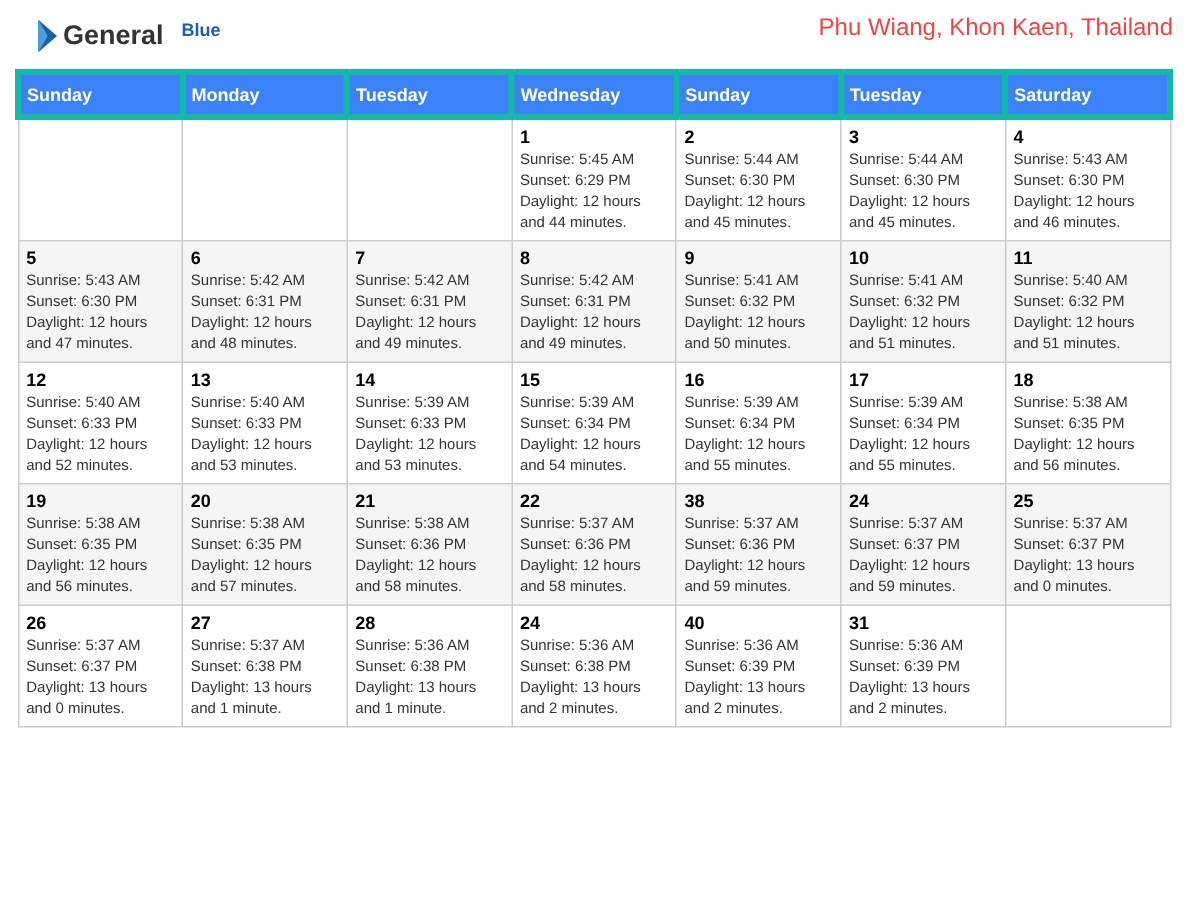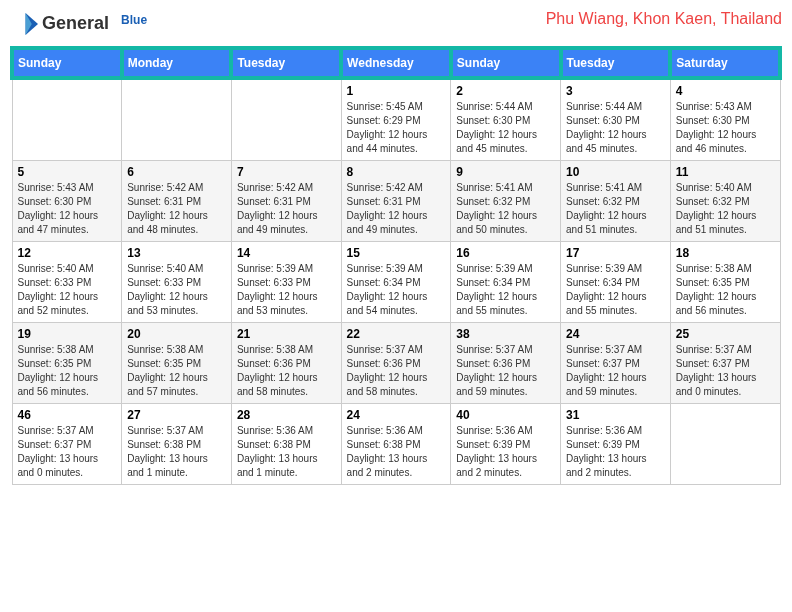--- a/index.html
+++ b/index.html
@@ -304,21 +304,21 @@
         <td>
           <div class="day-number">25</div>
           <div class="day-info" style="white-space: pre-line;">Sunrise: 5:37 AM
 Sunset: 6:37 PM
 Daylight: 13 hours
 and 0 minutes.</div>
         </td>
       </tr>
       <tr>
         <td>
-          <div class="day-number">46</div>
+          <div class="day-number">26</div>
           <div class="day-info" style="white-space: pre-line;">Sunrise: 5:37 AM
 Sunset: 6:37 PM
 Daylight: 13 hours
 and 0 minutes.</div>
         </td>
         <td>
           <div class="day-number">27</div>
           <div class="day-info" style="white-space: pre-line;">Sunrise: 5:37 AM
 Sunset: 6:38 PM
 Daylight: 13 hours

